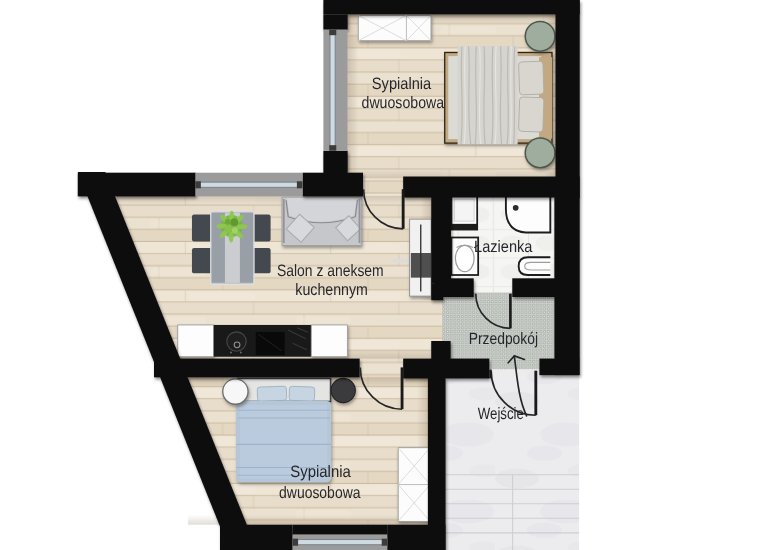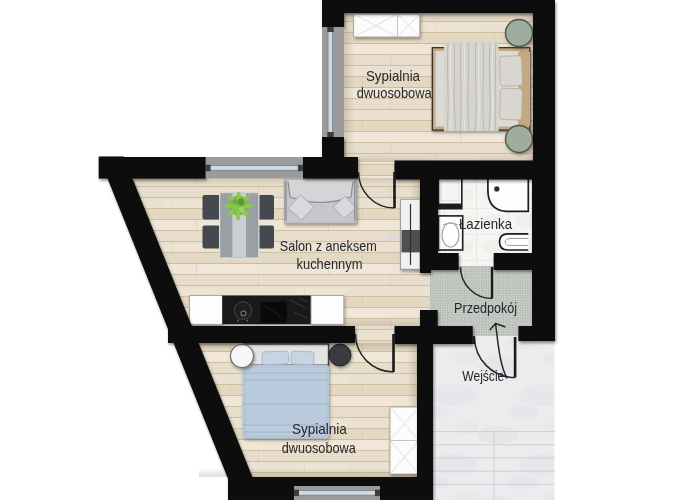--- a/index.html
+++ b/index.html
@@ -1,16 +1,16 @@
 <!DOCTYPE html>
 <html><head>
 <meta charset="utf-8">
 <style>
 html,body{margin:0;padding:0;background:#fff;}
-#wrap{width:568px;height:500px;position:relative;overflow:hidden;background:#fff;padding-left:28px;}
+#wrap{width:568px;height:500px;position:relative;overflow:hidden;background:#fff;}
 text{font-family:"Liberation Sans",sans-serif;fill:#26262b;}
 </style>
 </head>
 <body>
 <div id="wrap">
 <svg width="700" height="500" viewBox="0 0 700 500">
 <defs>
 <pattern id="wood" width="132" height="44" patternUnits="userSpaceOnUse">
   <rect width="132" height="44" fill="#e8ddcb"></rect>
   <rect y="0" width="132" height="11" fill="#eee5d5"></rect>

